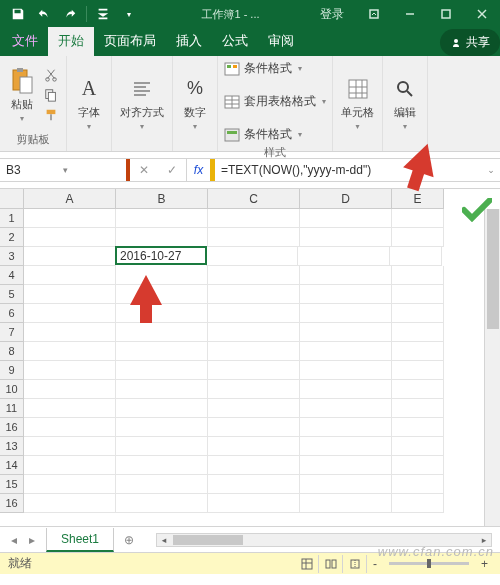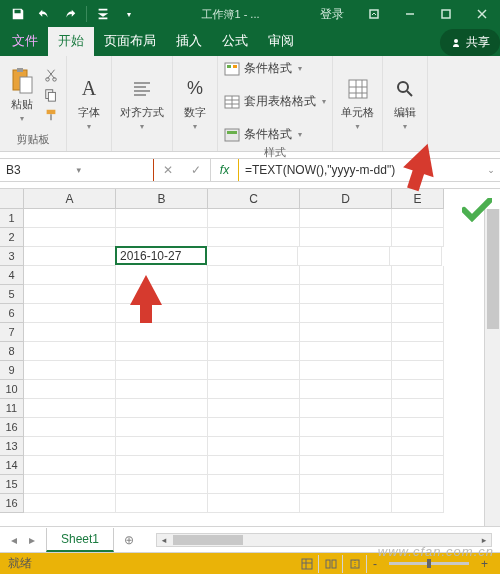--- a/index.html
+++ b/index.html
@@ -30,47 +30,47 @@
 .big-btn .ico{width:28px;height:28px;display:flex;align-items:center;justify-content:center;}
 .big-btn .lbl{font-size:11px;color:#444;text-align:center;}
 .big-btn .arrow{font-size:8px;color:#888;}
 .small-col{display:flex;flex-direction:column;gap:2px;}
 .small-btn{width:18px;height:18px;display:flex;align-items:center;justify-content:center;}
 .small-btn svg{width:14px;height:14px;}
 .format-list{display:flex;flex-direction:column;gap:16px;font-size:11px;color:#444;}
 .format-item{display:flex;align-items:center;gap:4px;}
 .format-item .fico{width:16px;height:14px;}
 .namebox-row{height:24px;background:#fff;border-top:1px solid #d4d4d4;border-bottom:1px solid #d4d4d4;display:flex;margin-top:6px;}
-.namebox{width:154px;border-right:1px solid #c2410c;display:flex;align-items:center;padding:0 6px;}
+.namebox{width:130px;border-right:4px solid #c2410c;display:flex;align-items:center;padding:0 6px;}
 .namebox span{flex:1;font-size:12px;color:#333;}
 .namebox .dd{color:#888;font-size:9px;}
 .fx-btns{display:flex;align-items:center;border-right:1px solid #d4d4d4;}
 .fx-btn{width:28px;display:flex;align-items:center;justify-content:center;color:#999;}
-.fx-lbl{width:28px;display:flex;align-items:center;justify-content:center;font-style:italic;color:#15803d;border-right:1px solid #eab308;}
+.fx-lbl{width:28px;display:flex;align-items:center;justify-content:center;font-style:italic;color:#1d4ed8;border-right:5px solid #eab308;}
 .formula-input{flex:1;padding:0 6px;font-size:12px;color:#333;display:flex;align-items:center;border:none;outline:none;}
 .formula-dd{width:18px;display:flex;align-items:center;justify-content:center;color:#888;font-size:9px;}
 .grid-container{position:relative;height:338px;overflow:hidden;background:#fff;margin-top:6px;border-top:1px solid #d4d4d4;}
 .col-headers{display:flex;height:20px;position:sticky;top:0;}
 .corner{width:24px;height:20px;background:#f0f0f0;border-right:1px solid #ccc;border-bottom:1px solid #ccc;}
 .col-h{width:92px;height:20px;background:#f0f0f0;border-right:1px solid #ccc;border-bottom:1px solid #ccc;display:flex;align-items:center;justify-content:center;color:#444;}
 .row{display:flex;height:19px;}
 .row-h{width:24px;background:#f0f0f0;border-right:1px solid #ccc;border-bottom:1px solid #ccc;display:flex;align-items:center;justify-content:center;color:#444;font-size:11px;}
 .cell{width:92px;height:19px;border-right:1px solid #e5e5e5;border-bottom:1px solid #e5e5e5;padding:0 3px;display:flex;align-items:center;color:#333;}
 .cell.selected{border:2px solid #1a7a3f;margin:-1px;}
 .vscroll{position:absolute;right:0;top:20px;bottom:0;width:16px;background:#f0f0f0;border-left:1px solid #d4d4d4;}
 .vscroll-thumb{position:absolute;top:0;left:2px;width:12px;height:120px;background:#c8c8c8;}
 .sheet-tabs{height:26px;background:#fff;border-top:1px solid #d4d4d4;display:flex;align-items:center;}
 .sheet-nav{display:flex;padding:0 6px;gap:2px;}
 .sheet-nav-btn{width:16px;height:16px;color:#888;display:flex;align-items:center;justify-content:center;}
 .sheet-tab{padding:4px 14px;background:#fff;border:1px solid #ccc;border-bottom:2px solid #1a7a3f;border-top:none;font-size:12px;color:#1a7a3f;}
 .sheet-add{width:22px;display:flex;align-items:center;justify-content:center;color:#888;margin-left:4px;}
 .hscroll{flex:1;margin:0 8px 0 16px;height:14px;background:#f0f0f0;position:relative;border:1px solid #d4d4d4;}
 .hscroll-thumb{position:absolute;left:2px;top:1px;width:70px;height:10px;background:#c8c8c8;}
 .hscroll-btn{position:absolute;top:0;width:14px;height:12px;display:flex;align-items:center;justify-content:center;color:#666;font-size:9px;}
-.statusbar{height:22px;background:#eab308;border-top:1px solid #d4d4d4;display:flex;align-items:center;padding:0 8px;color:#555;font-size:11px;}
+.statusbar{height:22px;background:#fef9c3;border-top:1px solid #d4d4d4;display:flex;align-items:center;padding:0 8px;color:#555;font-size:11px;}
 .status-right{margin-left:auto;display:flex;align-items:center;gap:2px;}
 .view-btn{width:22px;height:18px;display:flex;align-items:center;justify-content:center;border-right:1px solid #d4d4d4;}
 .view-btn svg{width:12px;height:12px;fill:#666;}
 .zoom-slider{width:80px;height:3px;background:#c8c8c8;margin:0 6px;position:relative;}
 .zoom-thumb{position:absolute;left:38px;top:-3px;width:4px;height:9px;background:#666;}
 .red-arrow{position:absolute;width:0;height:0;}
 .red-arrow.a1{left:407px;top:143px;border-left:16px solid transparent;border-right:16px solid transparent;border-bottom:30px solid #d63a2e;transform:rotate(18deg);}
 .red-arrow.a1::after{content:"";position:absolute;left:-6px;top:28px;width:12px;height:20px;background:#d63a2e;}
 .red-arrow.a2{left:130px;top:275px;border-left:16px solid transparent;border-right:16px solid transparent;border-bottom:30px solid #d63a2e;}
 .red-arrow.a2::after{content:"";position:absolute;left:-6px;top:28px;width:12px;height:20px;background:#d63a2e;}

